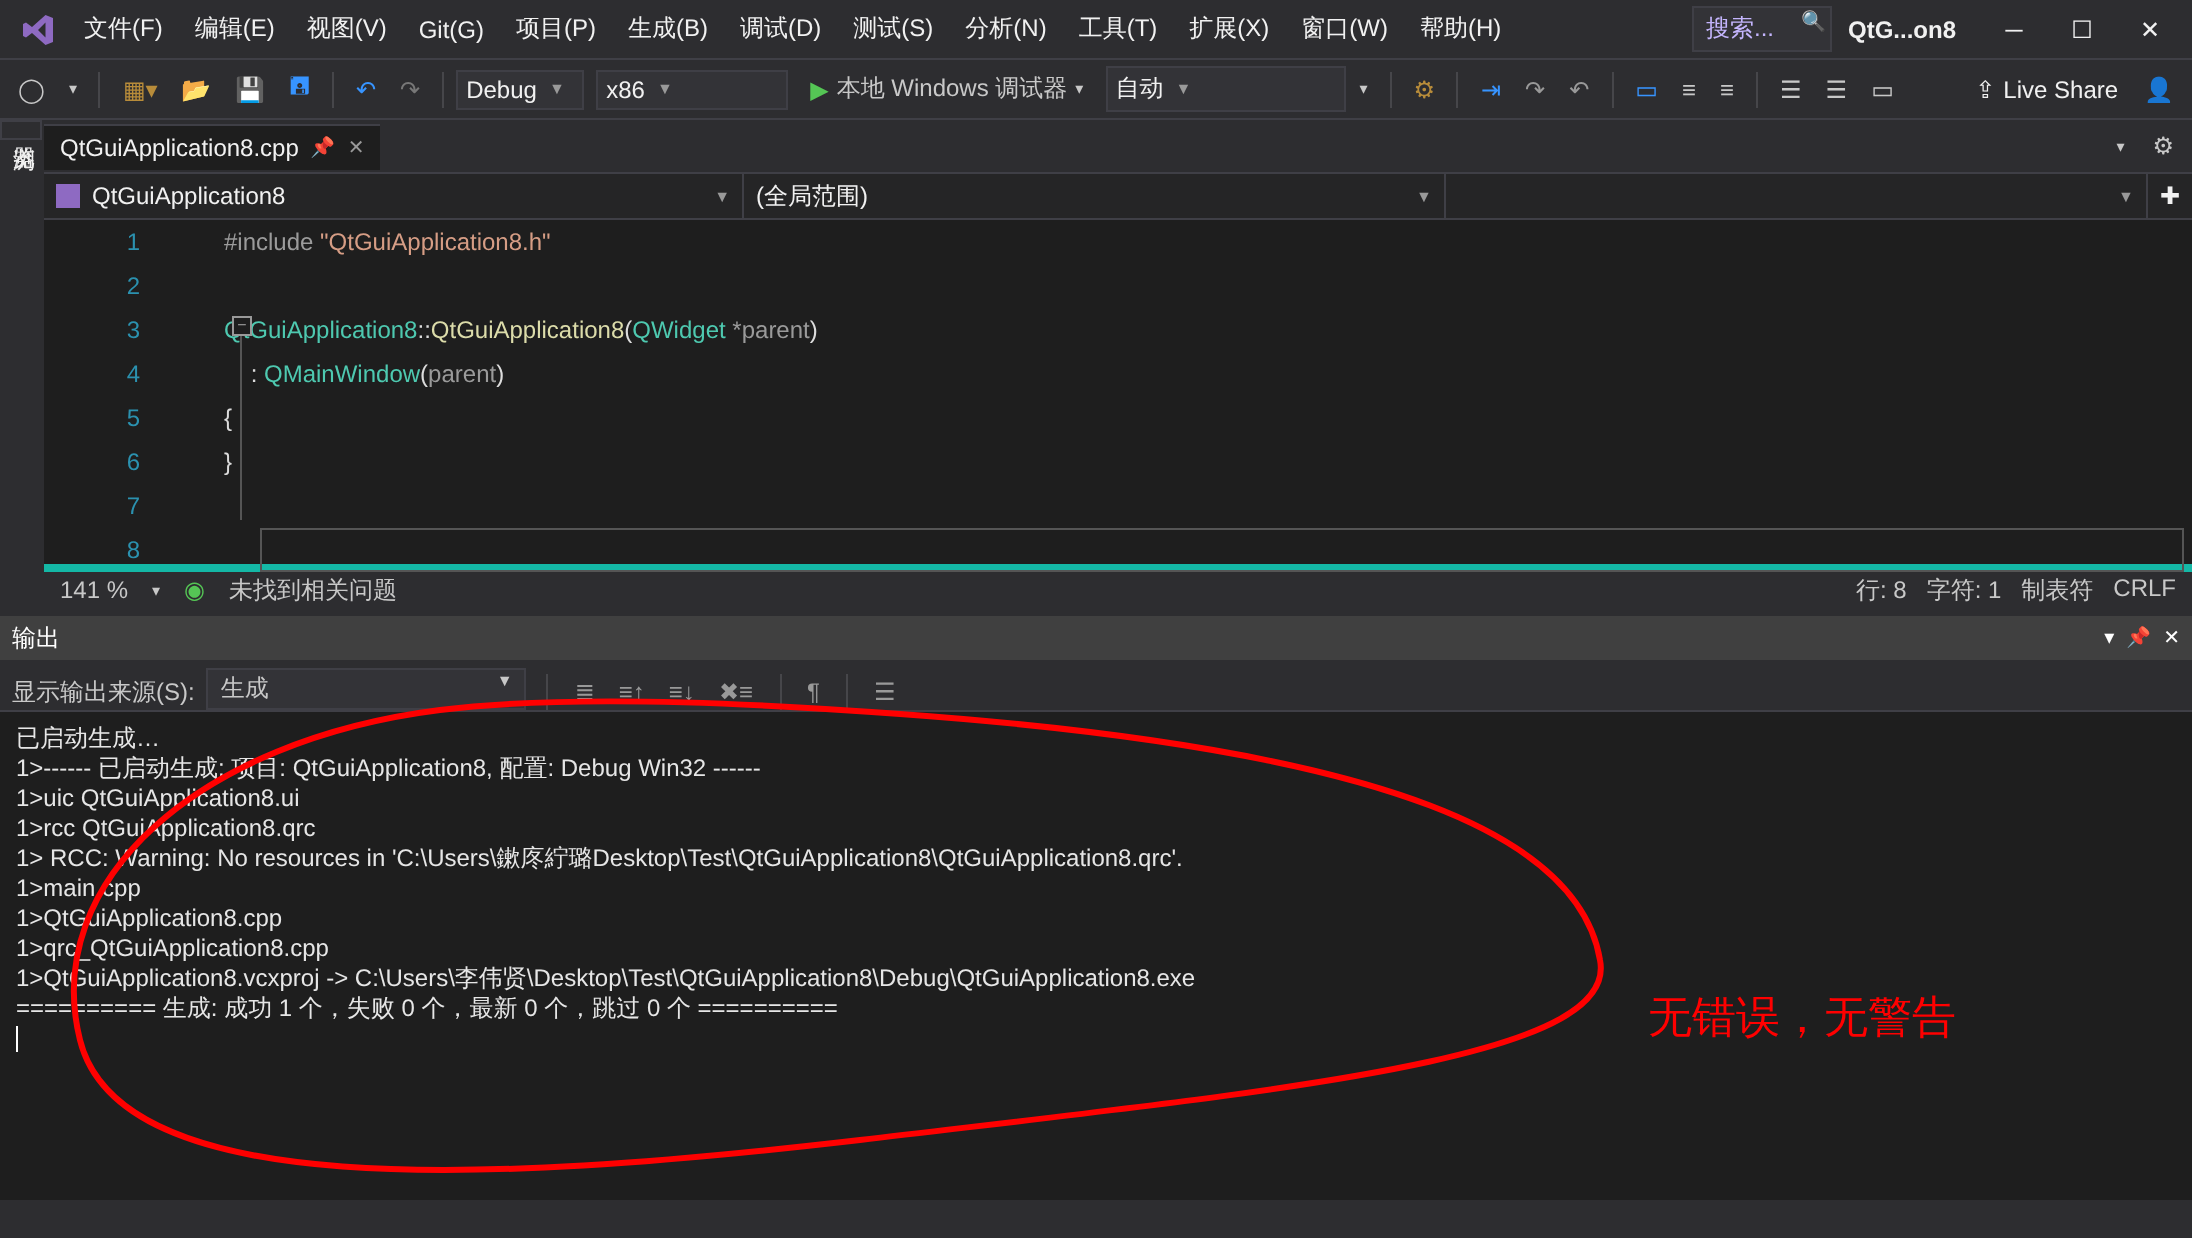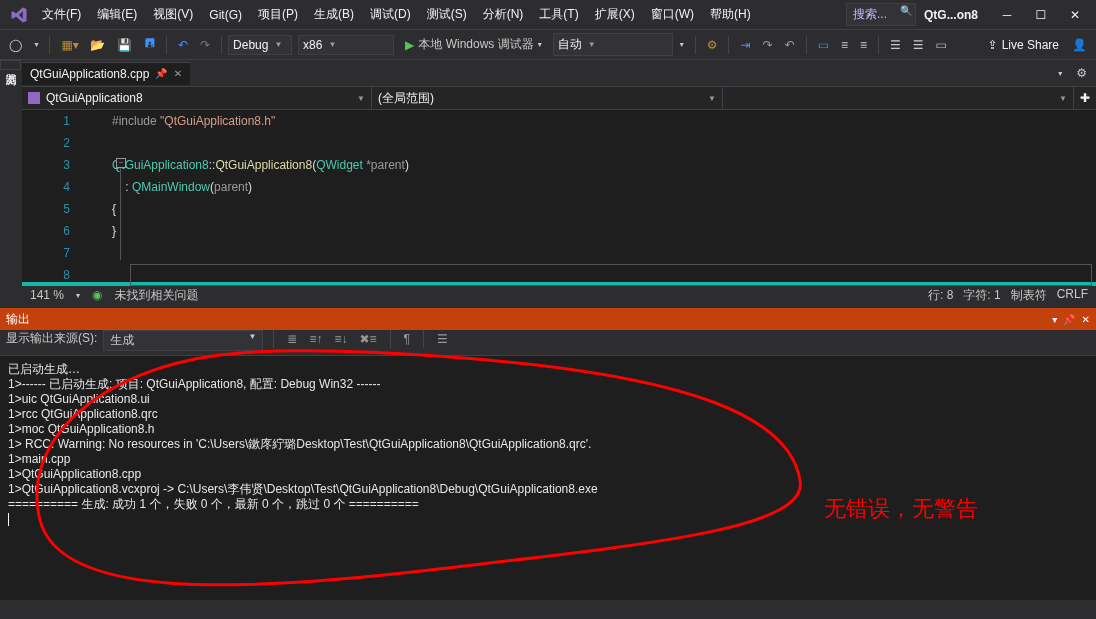--- a/index.html
+++ b/index.html
@@ -58,24 +58,24 @@
 .this { color: #569cd6; }
 .punct { color: #dcdcdc; }
 
 .cur-line-box { position: absolute; left: 108px; right: 4px; top: 154px; height: 22px; border: 1px solid #555; }
 
 
 .edstatus { display: flex; align-items: center; height: 22px; background: #2d2d30; border-top: 4px solid #14b8a6; margin-left: 22px; padding: 0 8px; gap: 12px; color: #c8c8c8; font-size: 11px; }
 .edstatus .right { margin-left: auto; display: flex; gap: 10px; }
 
 
-.out-title { display: flex; align-items: center; height: 22px; background: #c2410c; color: #fff; padding: 0 6px; font-size: 12px; margin-top: 4px; }
+.out-title { display: flex; align-items: center; height: 22px; background: #404040; color: #fff; padding: 0 6px; font-size: 12px; margin-top: 4px; }
 .out-title .actions { margin-left: auto; display: flex; gap: 6px; }
 .out-title .actions span { cursor: pointer; font-size: 10px; }
-.out-toolbar { display: flex; align-items: flex-start; height: 26px; background: #2d2d30; border-bottom: 1px solid #3f3f46; padding: 0 6px; gap: 6px; color: #c8c8c8; }
+.out-toolbar { display: flex; align-items: flex-end; height: 26px; background: #2d2d30; border-bottom: 1px solid #3f3f46; padding: 0 6px; gap: 6px; color: #c8c8c8; }
 .out-drop { background: #333337; border: 1px solid #3f3f46; padding: 1px 6px; width: 160px; cursor: pointer; display: flex; }
 .out-drop .chev { margin-left: auto; font-size: 8px; }
 .out-tb-btn { padding: 2px 3px; cursor: pointer; color: #999; }
 
 .out-body { background: #1e1e1e; height: 244px; padding: 6px 8px; font-family: "NSimSun","SimSun", Consolas, monospace; font-size: 12px; color: #e6e6e6; position: relative; overflow: hidden; }
 .out-body .l { height: 15px; line-height: 15px; white-space: pre; }
 .cursor-bar { display: inline-block; width: 1px; height: 13px; background: #fff; vertical-align: middle; }
 
 
 .anno-svg { position: absolute; left: 0; top: 0; width: 1096px; height: 619px; pointer-events: none; }
@@ -255,24 +255,24 @@
   <span class="tb-sep"></span>
   <span class="out-tb-btn">¶</span>
   <span class="tb-sep"></span>
   <span class="out-tb-btn">☰</span>
 </div>
 <div class="out-body">
     <div class="l">已启动生成…</div>
     <div class="l">1&gt;------ 已启动生成: 项目: QtGuiApplication8, 配置: Debug Win32 ------</div>
     <div class="l">1&gt;uic QtGuiApplication8.ui</div>
     <div class="l">1&gt;rcc QtGuiApplication8.qrc</div>
-    <div class="l">1&gt;moc QtGuiApplication8.h</div>
     <div class="l">1&gt; RCC: Warning: No resources in 'C:\Users\鏉庝紵璐Desktop\Test\QtGuiApplication8\QtGuiApplication8.qrc'.</div>
     <div class="l">1&gt;main.cpp</div>
     <div class="l">1&gt;QtGuiApplication8.cpp</div>
+    <div class="l">1&gt;qrc_QtGuiApplication8.cpp</div>
     <div class="l">1&gt;QtGuiApplication8.vcxproj -&gt; C:\Users\李伟贤\Desktop\Test\QtGuiApplication8\Debug\QtGuiApplication8.exe</div>
     <div class="l">========== 生成: 成功 1 个，失败 0 个，最新 0 个，跳过 0 个 ==========</div>
     <div class="l"><span class="cursor-bar"></span></div>
   </div>
 
 <svg class="anno-svg">
   <path d="M 220 355 C 100 370, 20 440, 40 520 C 60 600, 240 592, 430 570 C 640 545, 810 530, 800 480 C 790 420, 700 375, 450 357 C 330 348, 260 350, 220 355 Z" fill="none" stroke="#ff0000" stroke-width="3"></path>
 </svg>
 <div class="anno-text">无错误，无警告</div>
 

